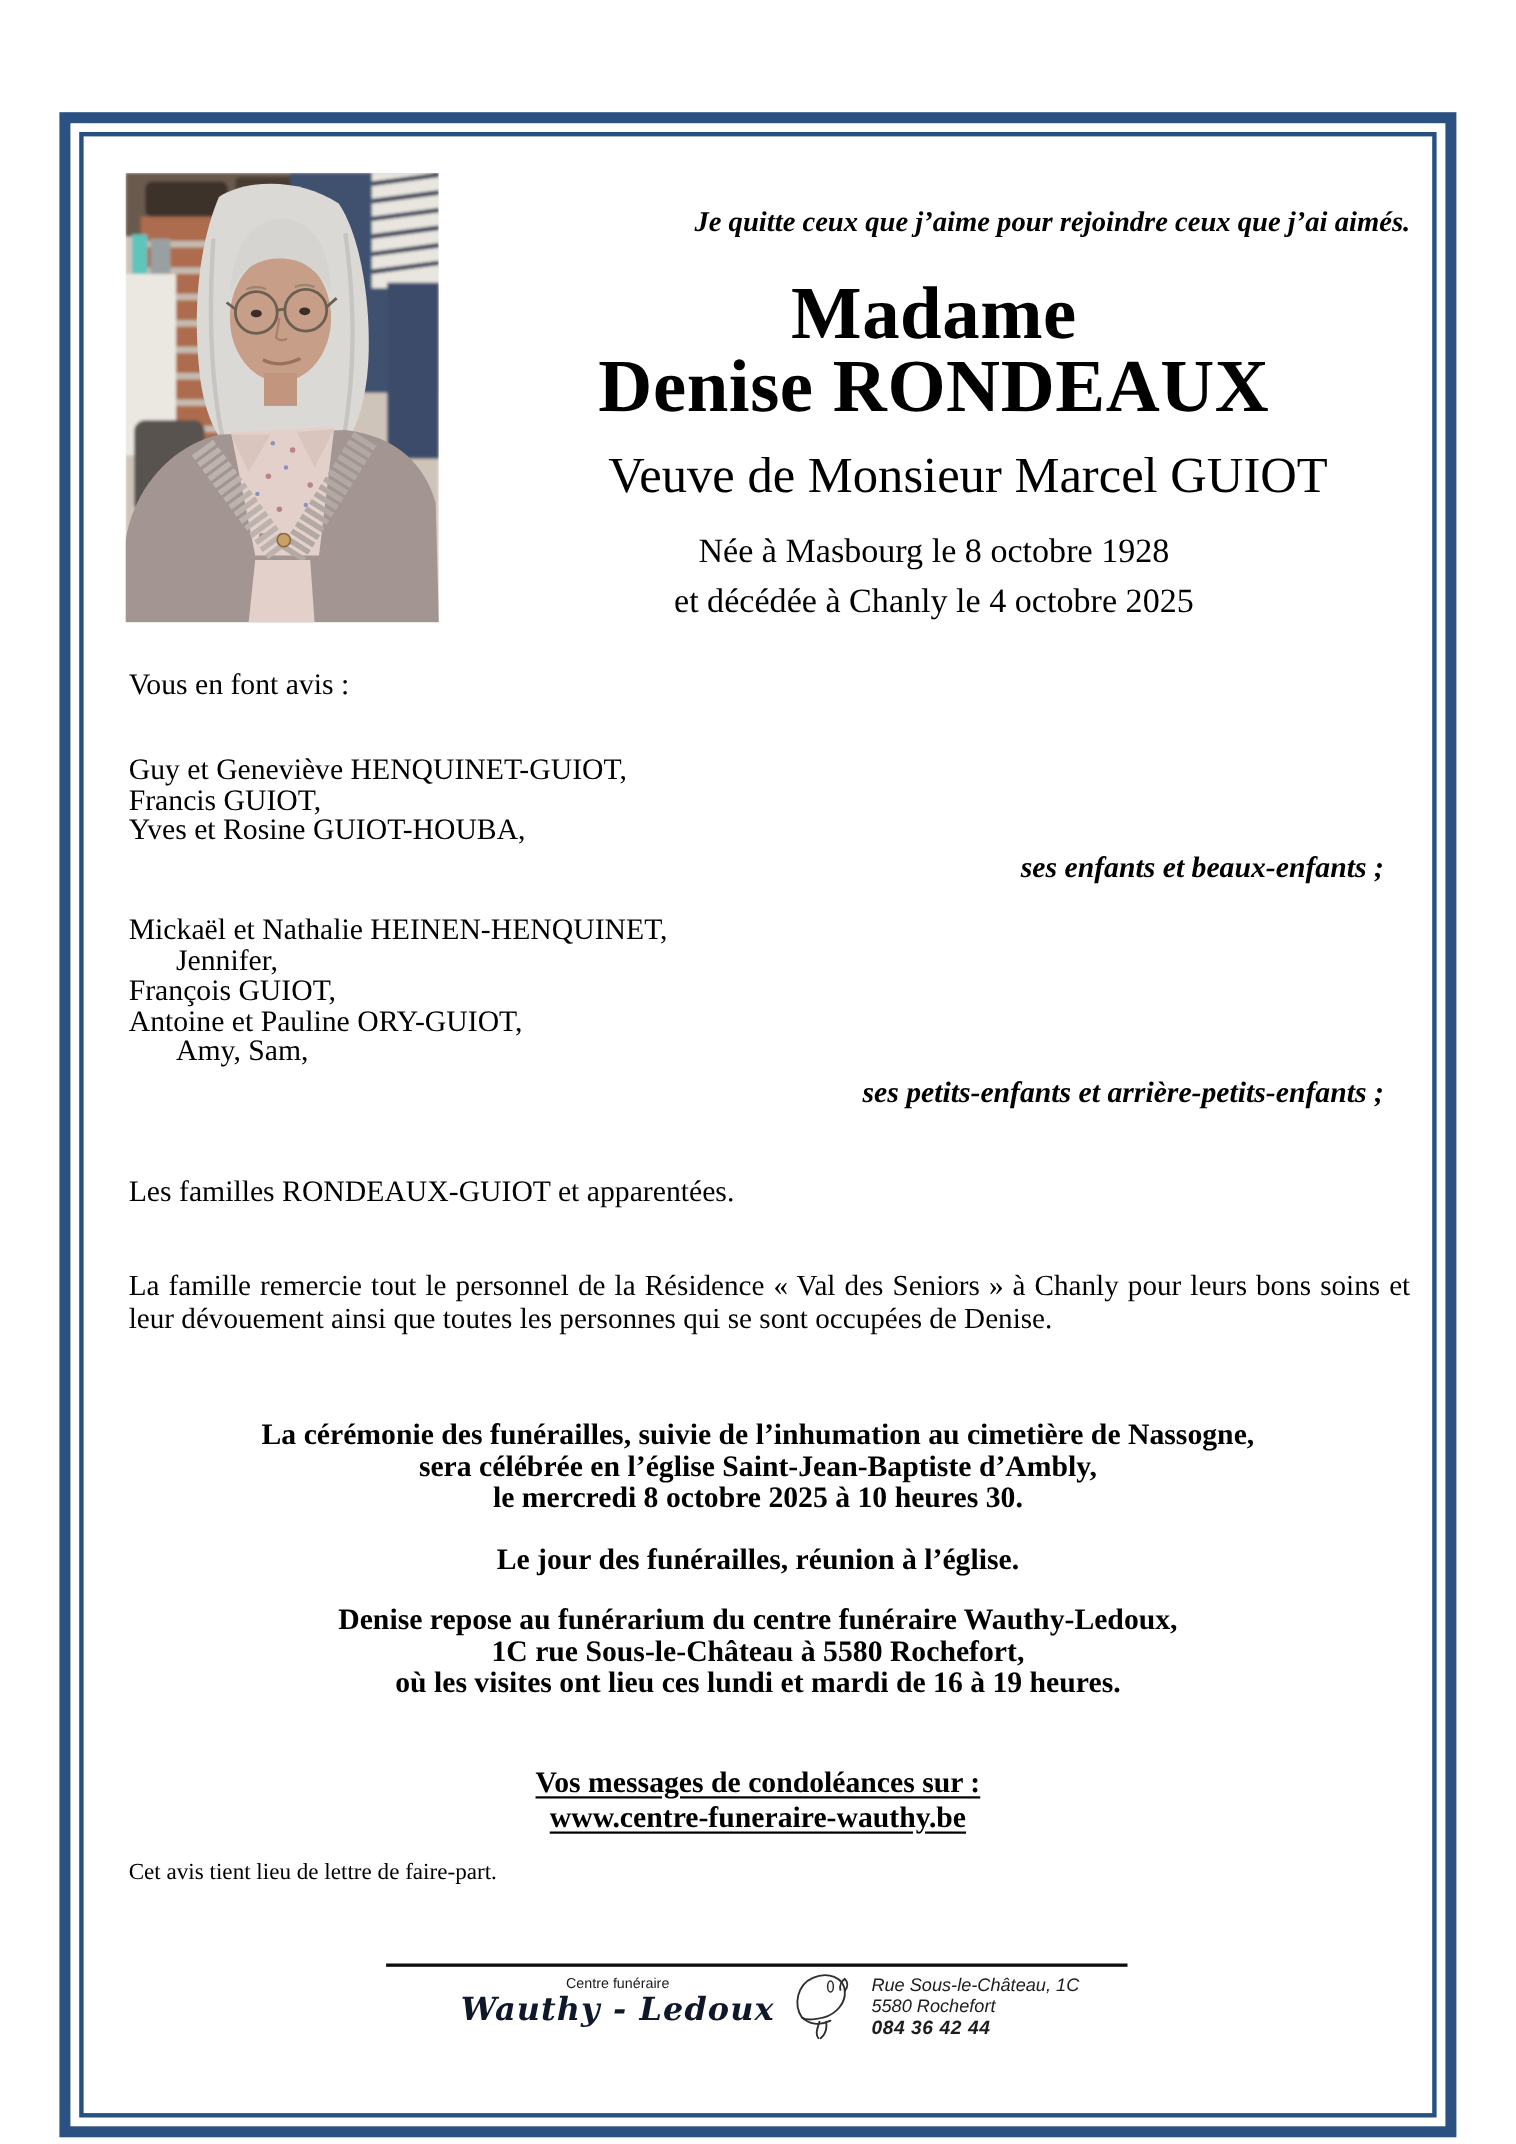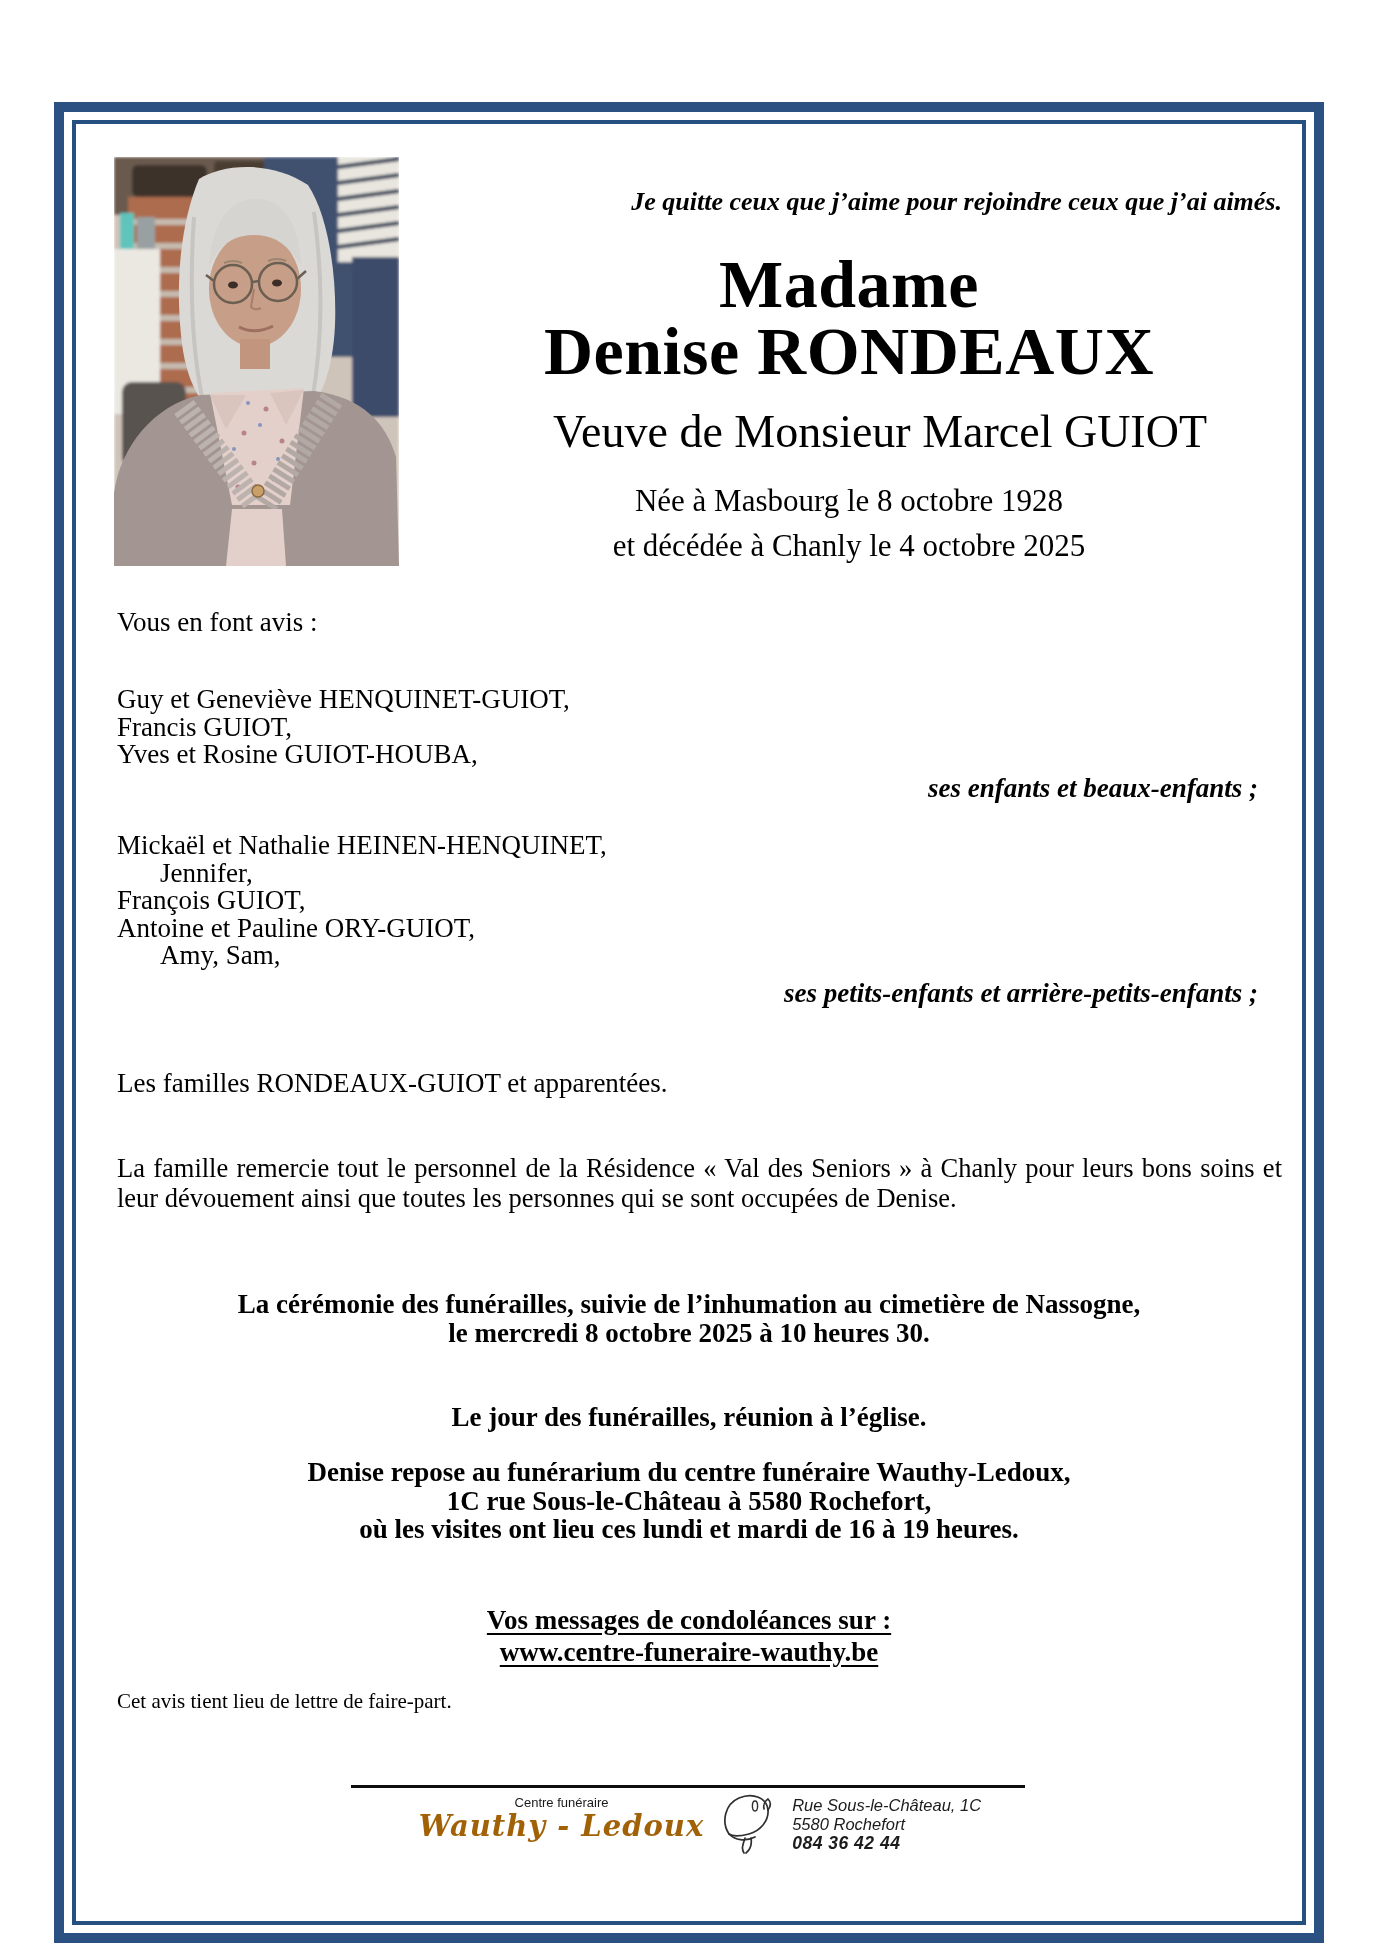--- a/index.html
+++ b/index.html
@@ -47,21 +47,21 @@
   .condolences .line { text-decoration:underline; text-underline-offset:4px; }
 
   .closing { position:absolute; left:117px; top:1641px; font-size:21px; }
 
   .footer-line { position:absolute; left:351px; top:1737px; width:674px; height:3px; background:#0d0d0d; }
   .footer { position:absolute; left:363px; top:1743px; width:674px; display:flex;
     justify-content:center; align-items:flex-start; gap:15px; }
   .brand { text-align:center; padding-top:4px; }
   .brand-type { font-family:"Liberation Sans", sans-serif; font-size:13px; color:#1a1a1a; }
   .brand-name { font-family:"DejaVu Serif", serif; font-style:italic; font-weight:bold;
-    font-size:29px; line-height:32px; letter-spacing:1px; color:#a16207; }
+    font-size:29px; line-height:32px; letter-spacing:1px; color:#0f172a; }
   .address { font-family:"Liberation Sans", sans-serif; font-size:16.5px; line-height:19px;
     color:#1c1c1c; padding-top:5px;font-style:italic; }
   .address .phone { font-weight:bold; font-size:17.5px; letter-spacing:0.5px; }
   .lily { padding-top:1px; }
 </style>
 </head>
 <body>
 
 <div class="page">
 
@@ -176,20 +176,21 @@
     </div>
 
   <div class="caption-right caption-grandchildren">ses petits-enfants et arrière-petits-enfants ;</div>
 
   <div class="families">Les familles RONDEAUX-GUIOT et apparentées.</div>
 
   <div class="thanks">La famille remercie tout le personnel de la Résidence « Val des Seniors » à Chanly pour leurs bons soins et leur dévouement ainsi que toutes les personnes qui se sont occupées de Denise.</div>
 
   <div class="center-block funeral">
       <div class="line">La cérémonie des funérailles, suivie de l’inhumation au cimetière de Nassogne,</div>
+      <div class="line">sera célébrée en l’église Saint-Jean-Baptiste d’Ambly,</div>
       <div class="line">le mercredi 8 octobre 2025 à 10 heures 30.</div>
     </div>
 
   <div class="center-block meeting">Le jour des funérailles, réunion à l’église.</div>
 
   <div class="center-block repose">
       <div class="line">Denise repose au funérarium du centre funéraire Wauthy-Ledoux,</div>
       <div class="line">1C rue Sous-le-Château à 5580 Rochefort,</div>
       <div class="line">où les visites ont lieu ces lundi et mardi de 16 à 19 heures.</div>
     </div>

